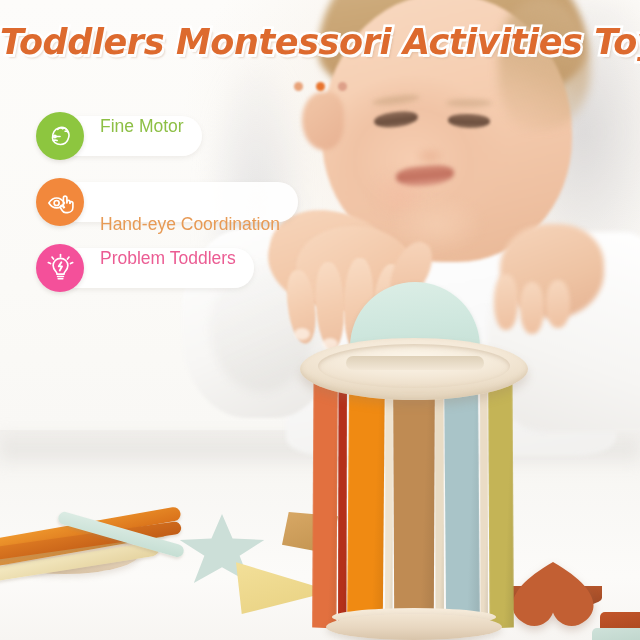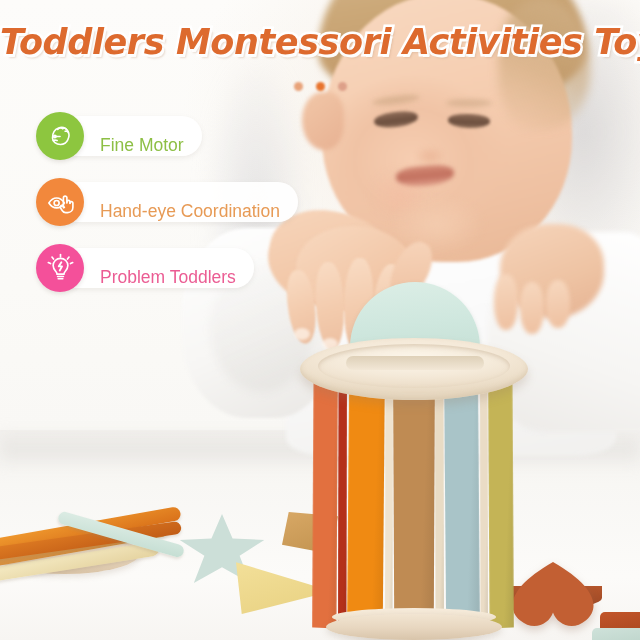--- a/index.html
+++ b/index.html
@@ -327,21 +327,21 @@
     display:flex; flex-direction:column; gap:18px;
   }
   .feature {
     position:relative; display:flex; align-items:center; height:48px;
   }
   .f-pill {
     position:absolute; left:22px; top:4px; height:40px;
     border-radius:20px;
     background:rgba(255,255,255,.92);
     box-shadow:0 2px 5px rgba(140,130,120,.13);
-    display:flex; align-items:flex-end;
+    display:flex; align-items:flex-start;
     padding-left:42px; padding-right:18px;
     z-index:1;
   }
   .f-label {
     font-size:17.5px;
     font-weight:400;
     white-space:nowrap;
     font-family:"Liberation Sans", sans-serif;
   }
   .f-icon {
@@ -467,21 +467,21 @@
         <path d="M21.5 11c1.6-.4 3.1.4 3.6 1.9"></path>
         <path d="M10.5 16.5h5.5"></path>
         <path d="M9 20.5c1.6-.2 2.8-.2 4 .2"></path>
         <circle cx="10.5" cy="16.5" r="1.3"></circle>
       </g>
           </svg>
         </div>
       </div>
       <div class="feature">
         <div class="f-pill">
-          <span class="f-label" style="color: rgb(231, 154, 85);">Hand-eye Coordination</span>
+          <span class="f-label" style="color: rgb(231, 154, 85); margin-top: 32px;">Hand-eye Coordination</span>
         </div>
         <div class="f-icon" style="background: rgb(242, 136, 60);">
           <svg width="31" height="31" viewBox="0 0 32 32">
       <g fill="none" stroke="#ffffff" stroke-width="1.7" stroke-linecap="round" stroke-linejoin="round">
         <path d="M4 16.5c2.2-3.4 5-5.1 8-5.1s5.8 1.7 8 5.1c-2.2 3.4-5 5.1-8 5.1s-5.8-1.7-8-5.1z"></path>
         <circle cx="12" cy="16.5" r="2.6"></circle>
         <path d="M19 21.5V11.2a1.8 1.8 0 0 1 3.6 0v5.4"></path>
         <path d="M22.6 15.4a1.6 1.6 0 0 1 3.2 0v1.6"></path>
         <path d="M25.8 16.6a1.5 1.5 0 0 1 3 0v4.2c0 3.2-2.3 5.6-5.4 5.6h-2.1c-1.6 0-2.6-.7-3.4-1.9l-2-3.1a1.6 1.6 0 0 1 2.4-2l1.7 1.6"></path>
       </g>

